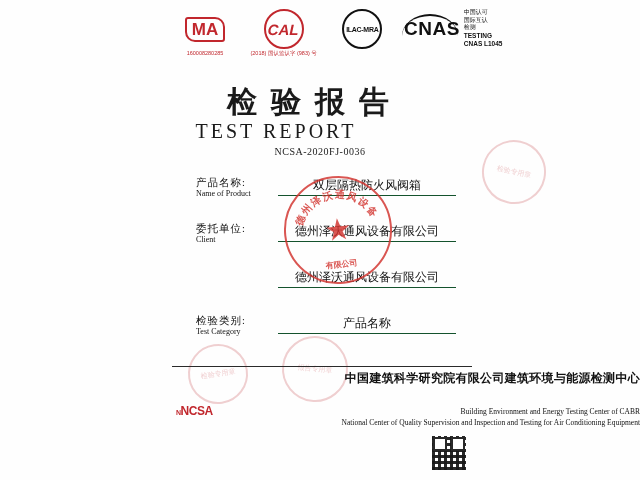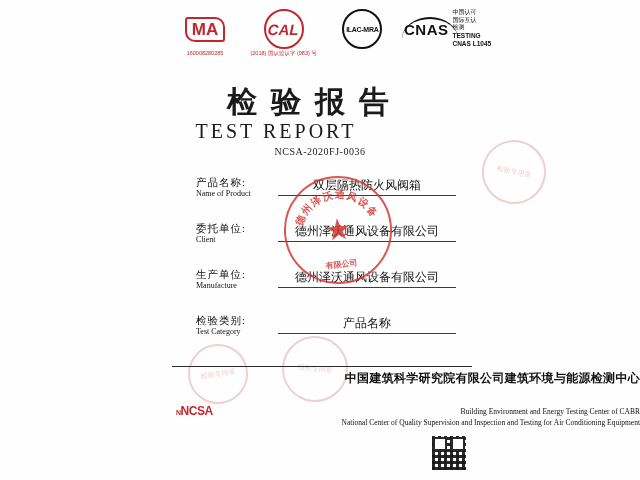--- a/index.html
+++ b/index.html
@@ -81,21 +81,21 @@
     color: #111;
     font-family: "Liberation Sans", sans-serif;
     font-weight: bold;
     font-size: 7px;
     display: flex; align-items: center; justify-content: center;
     letter-spacing: -0.3px;
   }
   .cnas-mark {
     font-family: "Liberation Sans", sans-serif;
     font-weight: bold;
-    font-size: 15px;
+    font-size: 19px;
     color: #111;
     letter-spacing: 0.5px;
     position: relative;
   }
   .cnas-mark .swoosh {
     position: absolute;
     left: -2px; top: -4px;
     width: 56px; height: 20px;
     border-top: 2px solid #111;
     border-radius: 50%/100% 100% 0 0;
@@ -399,24 +399,20 @@
 
     <div class="field-row">
       <div class="field-label">
         <div class="label-cn">委托单位:</div>
         <div class="label-en">Client</div>
       </div>
       <div class="field-value">德州泽沃通风设备有限公司</div>
     </div>
 
     <div class="field-row">
-      <div class="field-label">
-        <div class="label-cn">生产单位:</div>
-        <div class="label-en">Manufacture</div>
-      </div>
       <div class="field-value">德州泽沃通风设备有限公司</div>
     </div>
 
     <div class="field-row">
       <div class="field-label">
         <div class="label-cn">检验类别:</div>
         <div class="label-en">Test Category</div>
       </div>
       <div class="field-value">产品名称</div>
     </div>

